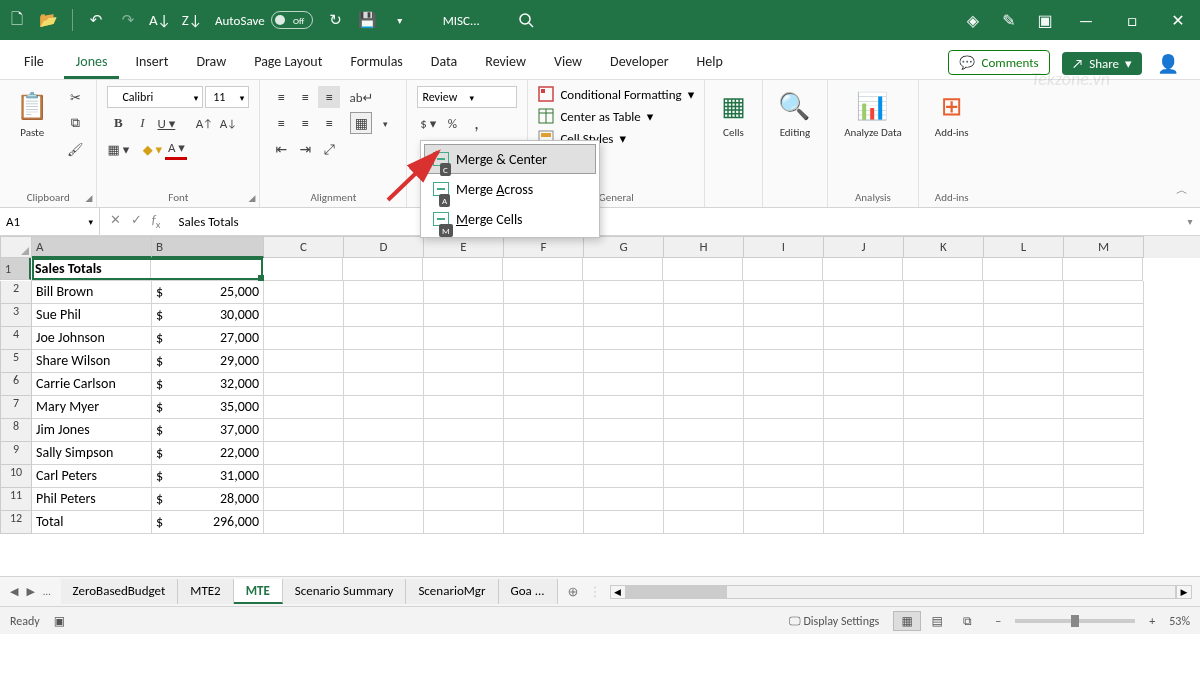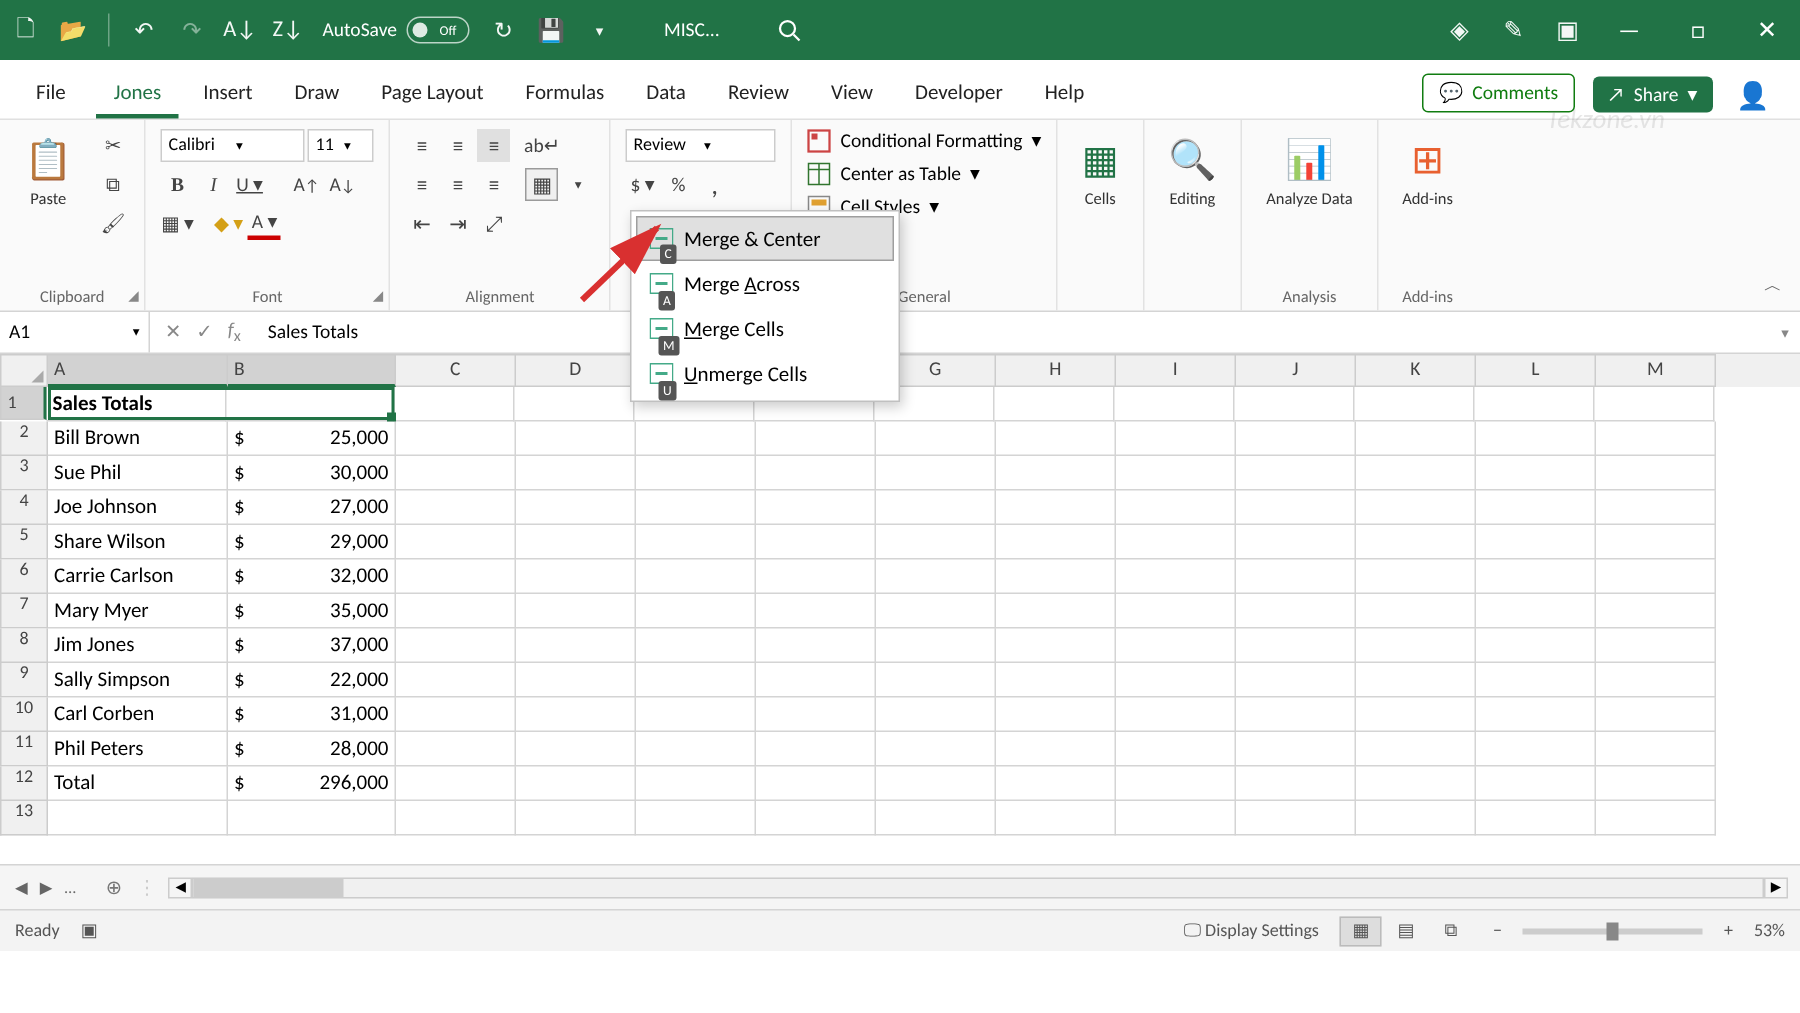--- a/index.html
+++ b/index.html
@@ -37,21 +37,21 @@
 .rgroup-dlaunch { position:absolute; right:-6px; bottom:1px; font-size:9px; color:#888; cursor:pointer; }
 .big-btn { display:flex; flex-direction:column; align-items:center; gap:4px; padding: 4px 6px; cursor:pointer; font-size:11px; color:#333; }
 .big-btn .bicon { font-size: 26px; color: #217346; }
 .col { display:flex; flex-direction:column; gap:4px; }
 .small-btn { width: 22px; height: 22px; display:flex; align-items:center; justify-content:center; font-size:13px; cursor:pointer; color:#444; }
 .small-btn.bold { font-weight:bold; font-family: 'Times New Roman', serif; }
 .small-btn.italic { font-style:italic; font-family:'Times New Roman',serif; }
 .sel { display:flex; align-items:center; border:1px solid #ccc; height:22px; font-size:12px; padding: 0 4px; background:#fff; cursor:pointer; }
 .sel span { flex:1; }
 .chev { font-size: 9px; margin-left: 4px; }
-.hrow { display:flex; gap: 2px; }
+.hrow { display:flex; gap: 2px; text-align: right; }
 .alignment-grid .hrow .small-btn { font-size: 14px; }
 .merge-btn { border:1px solid #9a9a9a; background:#f0f0f0; }
 .styles-list { display:flex; flex-direction:column; gap: 6px; font-size:13px; }
 .style-item { display:flex; align-items:center; gap:6px; cursor:pointer; }
 .style-item svg { width: 16px; height: 16px; }
 .collapse-ribbon { position:absolute; right:12px; bottom:8px; font-size:12px; color:#666; cursor:pointer; }
 
 
 .merge-dropdown { position: absolute; top: 60px; left: 420px; width: 180px; background: #fff; border:1px solid #c0c0c0; box-shadow: 2px 3px 8px rgba(0,0,0,.2); z-index: 50; padding: 3px; }
 .merge-item { display:flex; align-items:flex-end; gap: 6px; padding: 6px 8px; font-size: 14px; cursor: pointer; position:relative; }
@@ -348,30 +348,20 @@
       <div class="merge-item">
         <span class="micon">
           <svg width="16" height="14" viewBox="0 0 16 14">
             <rect x="0.5" y="0.5" width="15" height="13" fill="none" stroke="#4a8"></rect>
             <line x1="4" y1="7" x2="12" y2="7" stroke="#4a8" stroke-width="2"></line>
           </svg>
         </span>
         <span><u>M</u>erge Cells</span>
         <span class="keyhint">M</span>
       </div>
-      <div class="merge-item">
-        <span class="micon">
-          <svg width="16" height="14" viewBox="0 0 16 14">
-            <rect x="0.5" y="0.5" width="15" height="13" fill="none" stroke="#4a8"></rect>
-            <line x1="4" y1="7" x2="12" y2="7" stroke="#4a8" stroke-width="2"></line>
-          </svg>
-        </span>
-        <span><u>U</u>nmerge Cells</span>
-        <span class="keyhint">U</span>
-      </div>
     </div>
 </div>
 
 <svg class="arrow-ann" width="80" height="70">
   <defs>
       <marker id="ah" markerWidth="10" markerHeight="10" refX="8" refY="3" orient="auto">
         <path d="M0,0 L0,6 L9,3 z" fill="#d93030"></path>
       </marker>
     </defs>
   <line x1="10" y1="60" x2="60" y2="12" stroke="#d93030" stroke-width="4" marker-end="url(#ah)"></line>
@@ -548,21 +538,21 @@
         <div class="cell rest" style="width: 80px;"></div>
         <div class="cell rest" style="width: 80px;"></div>
         <div class="cell rest" style="width: 80px;"></div>
         <div class="cell rest" style="width: 80px;"></div>
         <div class="cell rest" style="width: 80px;"></div>
         <div class="cell rest" style="width: 80px;"></div>
         <div class="cell rest" style="width: 80px;"></div>
       </div>
       <div class="row">
         <div class="rh">10</div>
-        <div class="cell col-a">Carl Corben</div>
+        <div class="cell col-a">Carl Peters</div>
         <div class="cell col-b"><span class="cur">$</span>31,000</div>
         <div class="cell rest" style="width: 80px;"></div>
         <div class="cell rest" style="width: 80px;"></div>
         <div class="cell rest" style="width: 80px;"></div>
         <div class="cell rest" style="width: 80px;"></div>
         <div class="cell rest" style="width: 80px;"></div>
         <div class="cell rest" style="width: 80px;"></div>
         <div class="cell rest" style="width: 80px;"></div>
         <div class="cell rest" style="width: 80px;"></div>
         <div class="cell rest" style="width: 80px;"></div>
@@ -582,36 +572,20 @@
         <div class="cell rest" style="width: 80px;"></div>
         <div class="cell rest" style="width: 80px;"></div>
         <div class="cell rest" style="width: 80px;"></div>
         <div class="cell rest" style="width: 80px;"></div>
         <div class="cell rest" style="width: 80px;"></div>
       </div>
       <div class="row">
         <div class="rh">12</div>
         <div class="cell col-a">Total</div>
         <div class="cell col-b"><span class="cur">$</span>296,000</div>
-        <div class="cell rest" style="width: 80px;"></div>
-        <div class="cell rest" style="width: 80px;"></div>
-        <div class="cell rest" style="width: 80px;"></div>
-        <div class="cell rest" style="width: 80px;"></div>
-        <div class="cell rest" style="width: 80px;"></div>
-        <div class="cell rest" style="width: 80px;"></div>
-        <div class="cell rest" style="width: 80px;"></div>
-        <div class="cell rest" style="width: 80px;"></div>
-        <div class="cell rest" style="width: 80px;"></div>
-        <div class="cell rest" style="width: 80px;"></div>
-        <div class="cell rest" style="width: 80px;"></div>
-      </div>
-      <div class="row">
-        <div class="rh">13</div>
-        <div class="cell col-a"></div>
-        <div class="cell col-b"></div>
         <div class="cell rest" style="width: 80px;"></div>
         <div class="cell rest" style="width: 80px;"></div>
         <div class="cell rest" style="width: 80px;"></div>
         <div class="cell rest" style="width: 80px;"></div>
         <div class="cell rest" style="width: 80px;"></div>
         <div class="cell rest" style="width: 80px;"></div>
         <div class="cell rest" style="width: 80px;"></div>
         <div class="cell rest" style="width: 80px;"></div>
         <div class="cell rest" style="width: 80px;"></div>
         <div class="cell rest" style="width: 80px;"></div>
@@ -622,20 +596,28 @@
       <div class="sel-handle"></div>
     </div>
 </div>
 
 <div class="sheet-tabs">
   <div class="sheet-nav">
     <span>◀</span>
     <span>▶</span>
     <span>…</span>
   </div>
+  <div id="sheettabs" style="display:flex">
+      <div class="sheet-tab">ZeroBasedBudget</div>
+      <div class="sheet-tab">MTE2</div>
+      <div class="sheet-tab active">MTE</div>
+      <div class="sheet-tab">Scenario Summary</div>
+      <div class="sheet-tab">ScenarioMgr</div>
+      <div class="sheet-tab">Goa ...</div>
+    </div>
   <span class="add-sheet">⊕</span>
   <span style="color:#ccc">⋮</span>
   <div class="hscroll">
     <div class="hscroll-btn">◀</div>
     <div class="hscroll-track">
         <div class="hscroll-thumb"></div>
       </div>
     <div class="hscroll-btn">▶</div>
   </div>
 </div>

